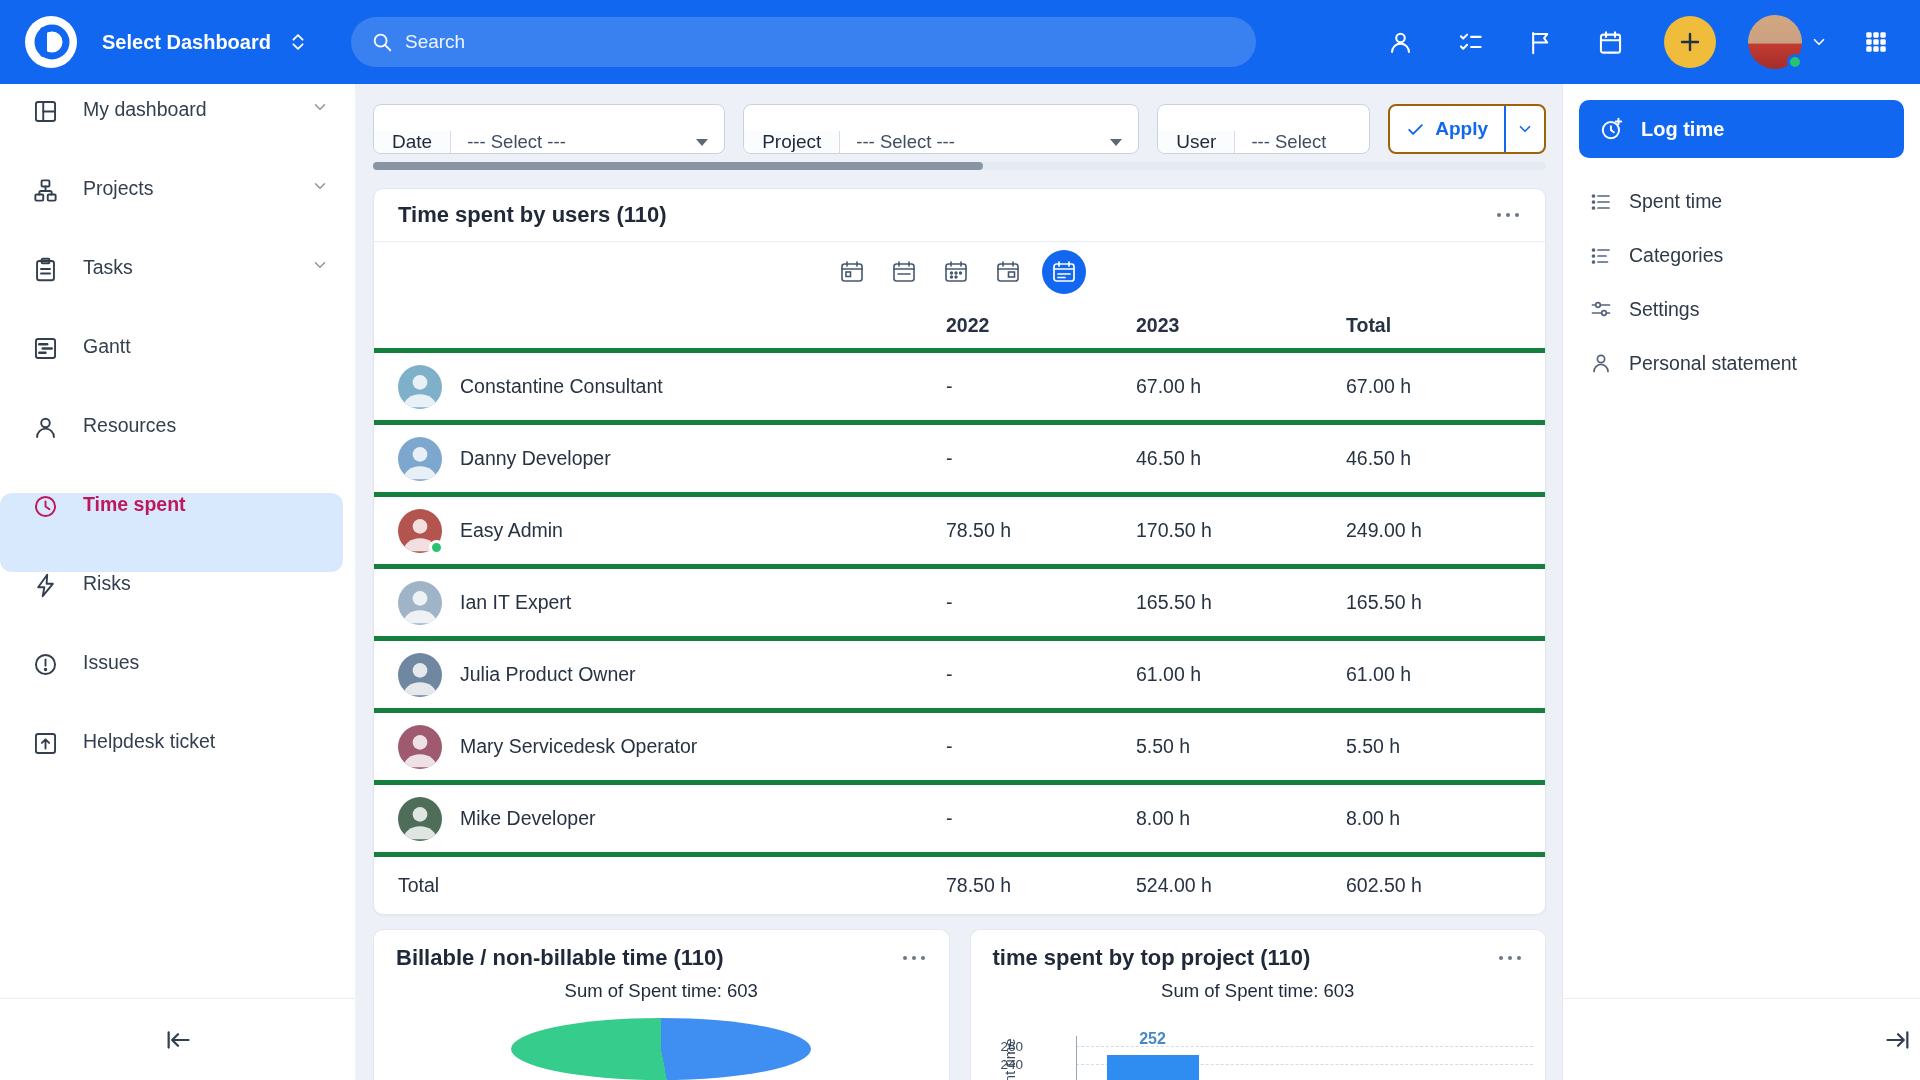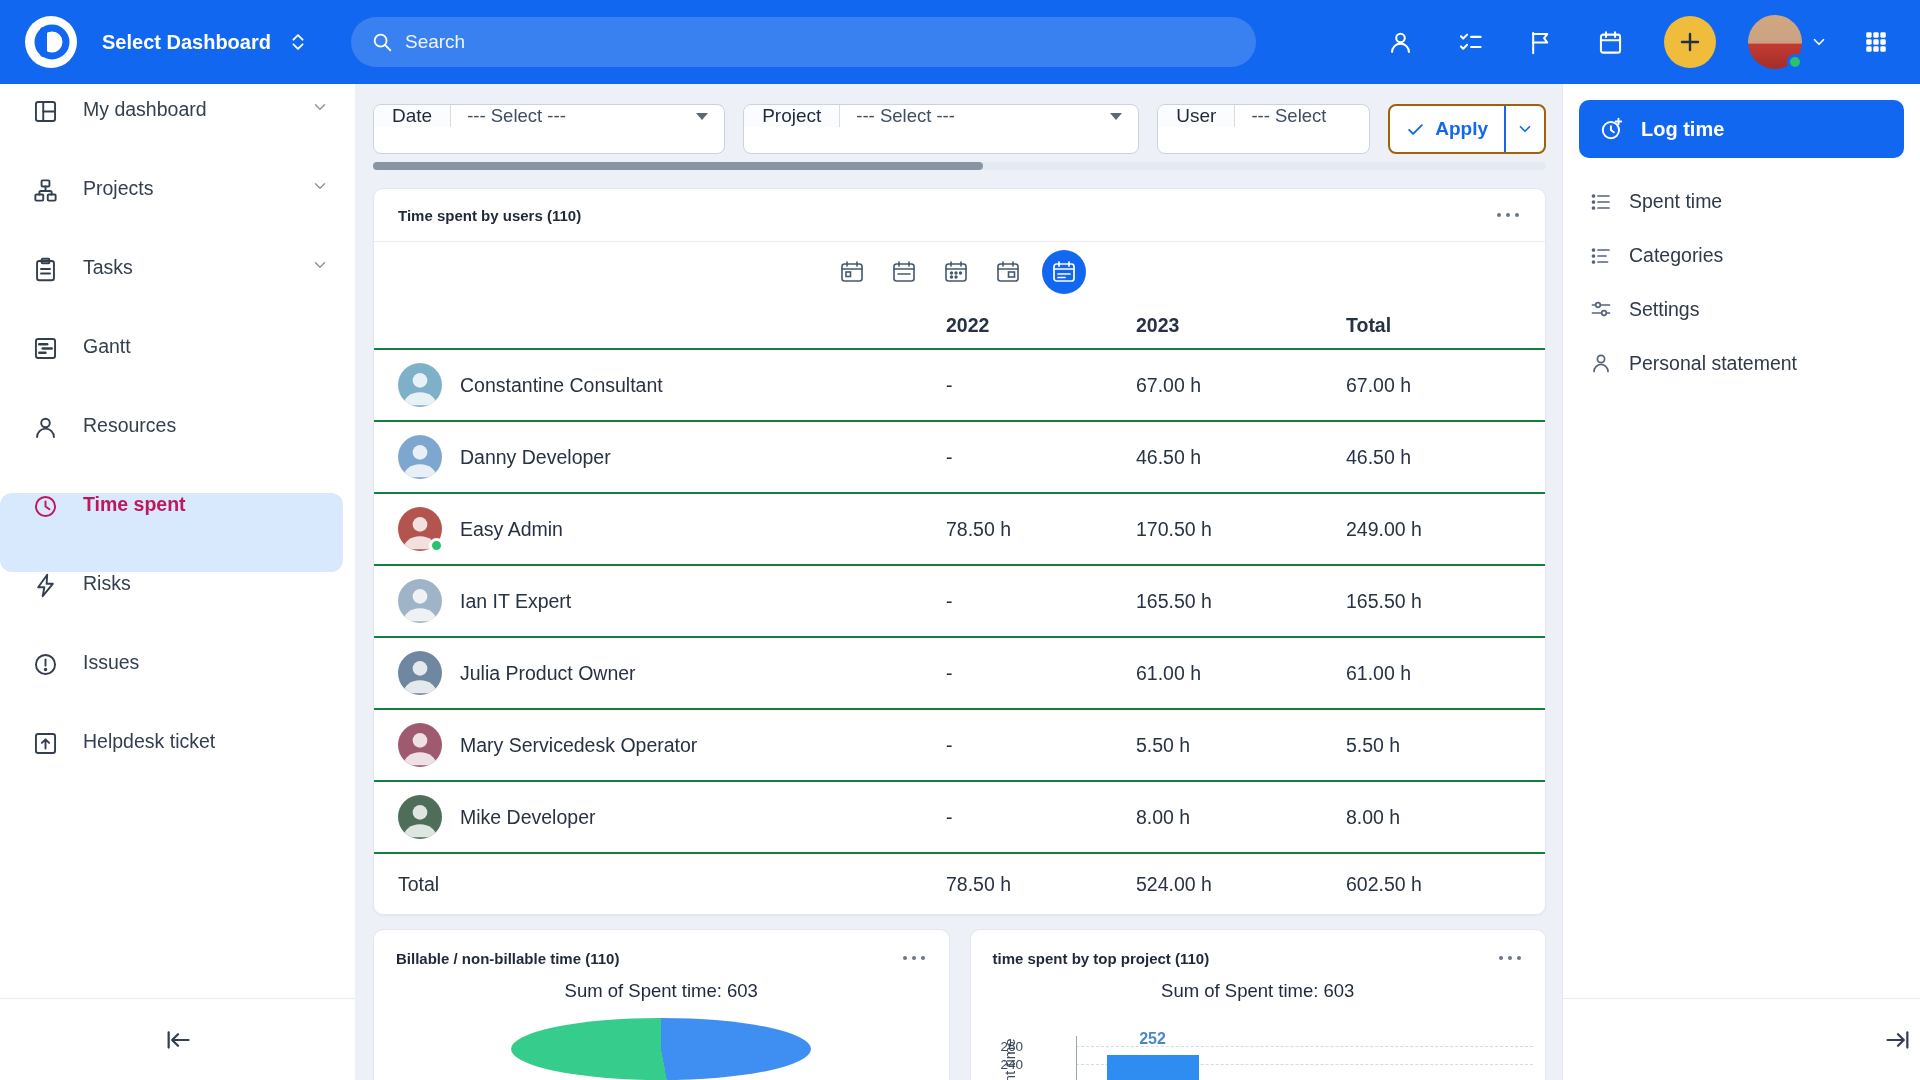--- a/index.html
+++ b/index.html
@@ -38,46 +38,46 @@
   .logtime-btn{height:58px;background:#1167ef;color:#fff;border:none;border-radius:10px;font-size:20px;font-weight:700;font-family:inherit;display:flex;align-items:center;gap:16px;padding:0 20px;cursor:pointer}
   .rmenu{margin-top:16px;display:flex;flex-direction:column}
   .rmenu-item{height:54px;display:flex;align-items:center;gap:16px;padding:0 10px;font-size:19.5px;color:#2e3a48;cursor:pointer}
   .rmenu-item svg{color:#55637a}
   .right-footer{margin-top:auto;height:82px;border-top:1px solid #e8edf3;display:flex;align-items:center;justify-content:flex-end;padding-right:8px;margin:auto -16px 0}
 
   
   .content{flex:1;min-width:0;display:flex;flex-direction:column;padding:20px 16px 0 18px;overflow:hidden}
 
   .filter-row{display:flex;gap:18px;height:50px;flex:0 0 50px}
-  .fgroup{display:flex;align-items:flex-start;background:#fff;border:1px solid #c9d3e0;border-radius:8px;overflow:hidden}
+  .fgroup{display:flex;align-items:flex-end;background:#fff;border:1px solid #c9d3e0;border-radius:8px;overflow:hidden}
   .flabel{display:flex;align-items:center;padding:0 18px;font-size:19px;color:#1e293b;border-right:1px solid #d6dde8;background:#fbfcfe}
   .fselect{display:flex;align-items:center;justify-content:space-between;gap:14px;padding:0 16px;font-size:18.5px;color:#3f4e61;cursor:pointer;white-space:nowrap;overflow:hidden}
   .fselect .val{overflow:hidden;text-overflow:clip;white-space:nowrap}
   .tri{flex:0 0 auto;width:0;height:0;border-left:6px solid transparent;border-right:6px solid transparent;border-top:7px solid #5b6878}
   .fg-date .fselect{width:273px}
   .fg-project .fselect{width:298px}
   .fg-user{flex:1;min-width:0}
   .fg-user .fselect{flex:1;min-width:0}
   .apply-group{flex:0 0 auto;display:flex;align-items:stretch;height:50px;background:#fff;border:2px solid #a16207;border-radius:8px;overflow:hidden}
   .apply-main{display:flex;align-items:center;gap:10px;padding:0 16px;color:#1167ef;font-size:19px;font-weight:600;cursor:pointer;background:none;border:none;font-family:inherit}
   .apply-caret{width:40px;border:none;border-left:2px solid #1167ef;background:none;color:#1167ef;display:flex;align-items:center;justify-content:center;cursor:pointer}
 
   .hscroll{flex:0 0 8px;margin:8px 0 6px;position:relative;border-radius:4px;background:#e4eaf1}
   .hscroll .thumb{position:absolute;left:0;top:0;height:8px;width:52%;background:#8a95a3;border-radius:4px;cursor:grab}
 
   .panel{margin-top:12px;background:#fff;border:1px solid #e3e8ef;border-radius:10px;box-shadow:0 1px 2px rgba(16,42,67,.05)}
   .panel-head{height:53px;display:flex;align-items:center;justify-content:space-between;padding:0 24px;border-bottom:1px solid #e8edf3}
-  .panel-title{font-size:15px;font-weight:600;color:#1f2937}
+  .panel-title{font-size:22px;font-weight:600;color:#1f2937}
   .dots-btn{border:none;background:transparent;color:#6b7684;cursor:pointer;display:flex;align-items:center}
 
   .cal-row{height:60px;display:flex;align-items:center;justify-content:center;gap:16px}
   .cal-btn{width:36px;height:36px;border:none;background:transparent;color:#46586d;cursor:pointer;display:flex;align-items:center;justify-content:center}
   .cal-btn.active{width:44px;height:44px;border-radius:50%;background:#1167ef;color:#fff}
 
-  .trow{display:grid;grid-template-columns:1fr 190px 210px 175px;align-items:center;padding:0 24px;height:72px;border-top:2px solid #15803d}
+  .trow{display:grid;grid-template-columns:1fr 190px 210px 175px;align-items:center;padding:0 24px;height:72px;border-top:5px solid #15803d}
   .trow.thead{height:46px;border-top:none;font-weight:600;font-size:19px;color:#1f2937}
   .cell{font-size:19.5px;color:#273242}
   .name-cell{display:flex;align-items:center;gap:18px;cursor:pointer}
   .tavatar{width:44px;height:44px;border-radius:50%;position:relative;background:#9fb4c7;flex:0 0 44px}
   .tavatar svg{position:absolute;inset:0;border-radius:50%}
   .tavatar .dot{position:absolute;right:-2px;bottom:-2px;width:15px;height:15px;border-radius:50%;background:#27c46d;border:3px solid #fff}
   .trow.total-row{height:62px;font-weight:400}
   .trow.total-row .cell:first-child{font-weight:500}
 
   .bottom-row{flex:1;min-height:0;display:flex;gap:20px;margin-top:14px}

